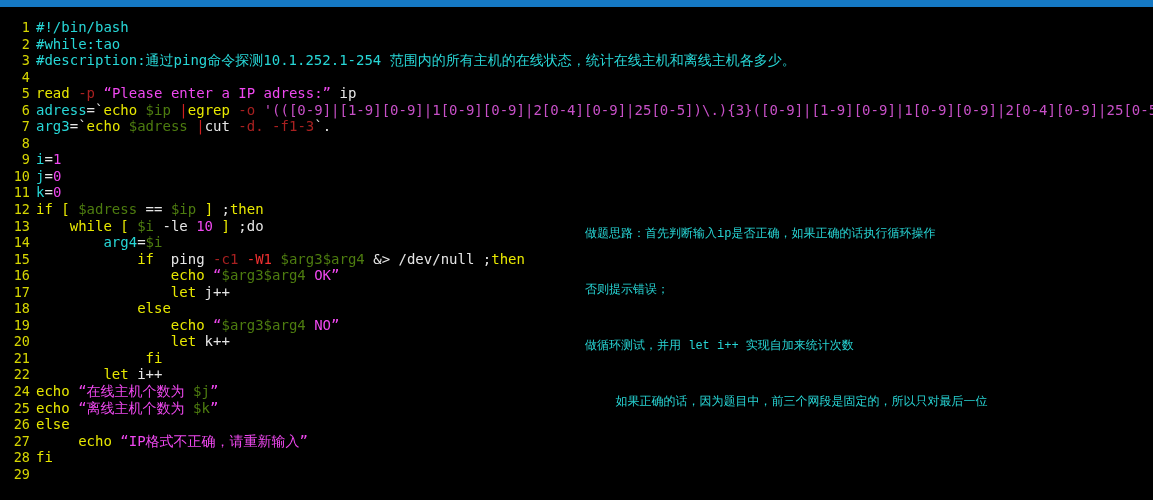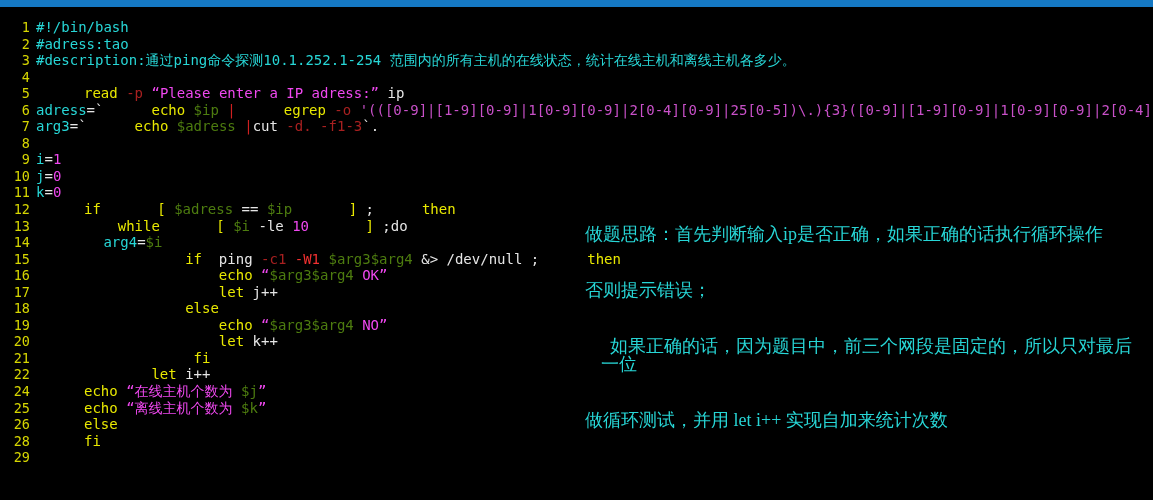--- a/index.html
+++ b/index.html
@@ -57,59 +57,59 @@
     font-size: 13.5px;
   }
 
   .codetext {
     display: inline;
     margin-left: 6px;
   }
 
   
   .c-comment   { color: #27d6d6; }          
-  .c-keyword   { color: #e8e800; margin-left: 48px; }          
+  .c-keyword   { color: #e8e800; }          
   .c-string    { color: #f048f0; }          
   .c-var       { color: #4d7c0f; }          
   .c-ident     { color: #27d6d6; }          
   .c-plain     { color: #e6e6e6; text-align: right; }          
   .c-opt       { color: #a82020; }          
   .c-opt2      { color: #f03030; }          
   .c-pipe      { color: #d02020; }          
   .c-num       { color: #f048f0; }          
   .c-regex     { color: #c850c8; }          
   .c-tick      { color: #e6e6e6; }
 
   
   #annotation {
     position: absolute;
     left: 585px;
     top: 188px;
     width: 560px;
     color: #27d6d6;
-    font-family: Liberation Serif, serif;
-    font-size: 18px;
+    font-family: Liberation Mono, monospace;
+    font-size: 12px;
     line-height: 18.6px;
     white-space: pre-wrap;
   }
   .ann-line { display: block; }
   .ann-indent { padding-left: 16px; }
 </style>
 </head>
 <body>
 
 <div id="terminal">
 
   <div id="titlebar"></div>
 
   <div id="code-area">
 
     <div class="code-line"><span class="lineno">1</span><span class="codetext"><span class="c-comment">#!/bin/bash</span></span></div>
 
-    <div class="code-line"><span class="lineno">2</span><span class="codetext"><span class="c-comment">#adress:tao</span></span></div>
+    <div class="code-line"><span class="lineno">2</span><span class="codetext"><span class="c-comment">#while:tao</span></span></div>
 
     <div class="code-line"><span class="lineno">3</span><span class="codetext"><span class="c-comment">#description:通过ping命令探测10.1.252.1-254 范围内的所有主机的在线状态，统计在线主机和离线主机各多少。</span></span></div>
 
     <div class="code-line"><span class="lineno">4</span><span class="codetext"><span class="c-plain"></span></span></div>
 
     <div class="code-line"><span class="lineno">5</span><span class="codetext"><span class="c-keyword">read </span><span class="c-opt">-p</span><span class="c-plain"> </span><span class="c-string">“Please enter a IP adress:”</span><span class="c-plain"> ip</span></span></div>
 
     <div class="code-line"><span class="lineno">6</span><span class="codetext"><span class="c-ident">adress</span><span class="c-plain">=</span><span class="c-tick">`</span><span class="c-keyword">echo </span><span class="c-var">$ip</span><span class="c-plain"> </span><span class="c-pipe">|</span><span class="c-keyword">egrep </span><span class="c-opt">-o</span><span class="c-plain"> </span><span class="c-regex">'(([0-9]|[1-9][0-9]|1[0-9][0-9]|2[0-4][0-9]|25[0-5])\.){3}([0-9]|[1-9][0-9]|1[0-9][0-9]|2[0-4][0-9]|25[0-5])'</span></span></div>
 
     <div class="code-line"><span class="lineno">7</span><span class="codetext"><span class="c-ident">arg3</span><span class="c-plain">=</span><span class="c-tick">`</span><span class="c-keyword">echo </span><span class="c-var">$adress</span><span class="c-plain"> </span><span class="c-pipe">|</span><span class="c-plain">cut </span><span class="c-opt">-d.</span><span class="c-plain"> </span><span class="c-opt">-f1-3</span><span class="c-tick">`</span><span class="c-plain">.</span></span></div>
@@ -144,27 +144,28 @@
 
     <div class="code-line"><span class="lineno">22</span><span class="codetext"><span class="c-plain">        </span><span class="c-keyword">let </span><span class="c-plain">i++</span></span></div>
 
 
     <div class="code-line"><span class="lineno">24</span><span class="codetext"><span class="c-keyword">echo </span><span class="c-string">“在线主机个数为 </span><span class="c-var">$j</span><span class="c-string">”</span></span></div>
 
     <div class="code-line"><span class="lineno">25</span><span class="codetext"><span class="c-keyword">echo </span><span class="c-string">“离线主机个数为 </span><span class="c-var">$k</span><span class="c-string">”</span></span></div>
 
     <div class="code-line"><span class="lineno">26</span><span class="codetext"><span class="c-keyword">else</span></span></div>
 
+    <div class="code-line"><span class="lineno">27</span><span class="codetext"><span class="c-plain">     </span><span class="c-keyword">echo </span><span class="c-string">“IP格式不正确，请重新输入”</span></span></div>
 
     <div class="code-line"><span class="lineno">28</span><span class="codetext"><span class="c-keyword">fi</span></span></div>
 
     <div class="code-line"><span class="lineno">29</span><span class="codetext"><span class="c-plain"></span></span></div>
 
   </div>
 
   <div id="annotation">
     <span class="ann-line">做题思路：首先判断输入ip是否正确，如果正确的话执行循环操作</span>
     <span class="ann-line">否则提示错误；</span>
+    <span class="ann-line">做循环测试，并用 let i++ 实现自加来统计次数</span>
     <span class="ann-line ann-indent">  如果正确的话，因为题目中，前三个网段是固定的，所以只对最后一位</span>
-    <span class="ann-line">做循环测试，并用 let i++ 实现自加来统计次数</span>
   </div>
 
 </div>
 
 </body></html>

